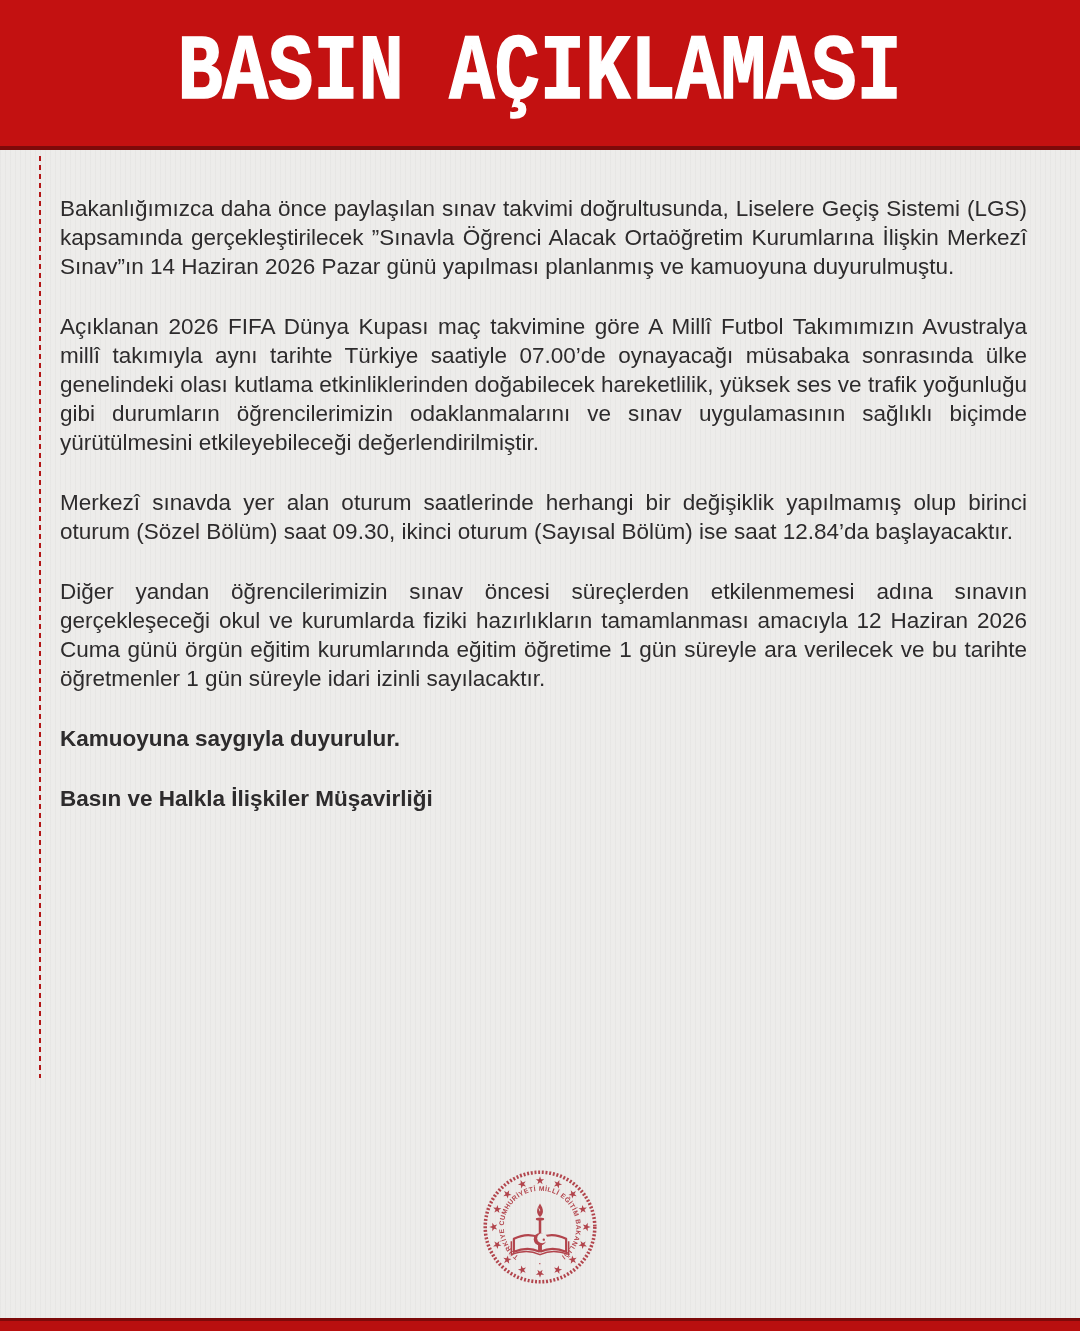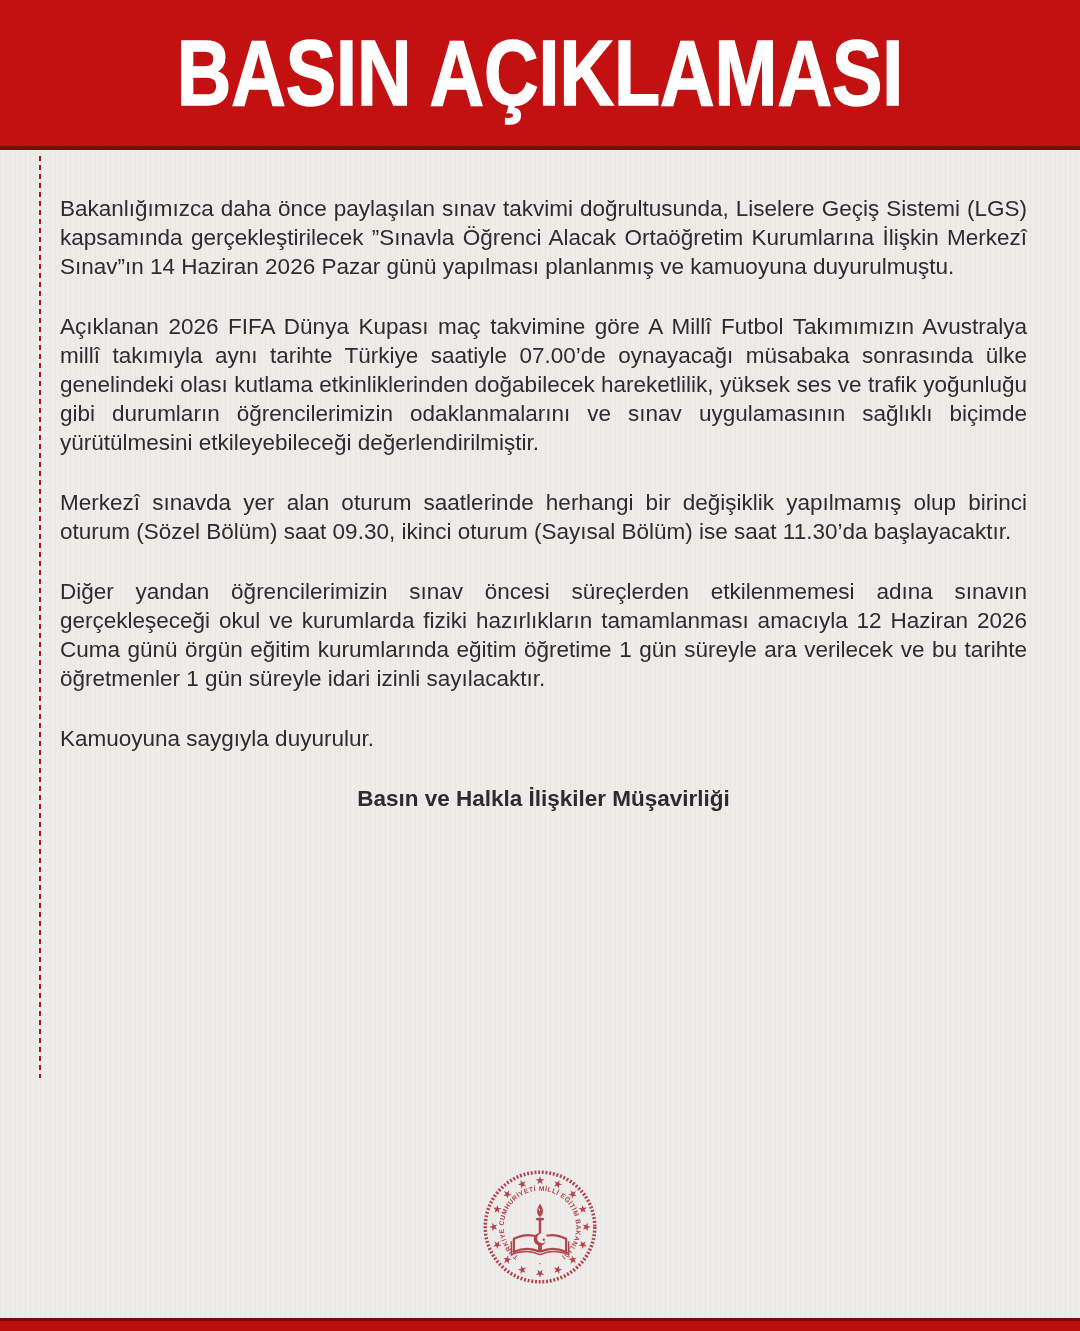--- a/index.html
+++ b/index.html
@@ -20,21 +20,21 @@
     background:var(--paper);
     background-image:
       repeating-linear-gradient(90deg, rgba(0,0,0,0.025) 0 1px, rgba(255,255,255,0.02) 1px 3px, rgba(0,0,0,0) 3px 5px);
     overflow:hidden;
     font-family:"Liberation Sans", sans-serif;
   }
   .header{
     position:absolute;top:0;left:0;right:0;height:150px;
     background:var(--header-red);
     border-bottom:4px solid var(--edge-red);
-    display:flex;align-items:center;justify-content:center;
+    display:flex;align-items:center;justify-content:center;font-family:Liberation Mono, monospace;
   }
   .header h1{
     color:#ffffff;
     font-size:92px;
     font-weight:800;
     letter-spacing:0px;
     transform:scaleX(0.82);
     transform-origin:center;
     white-space:nowrap;
     -webkit-text-stroke:1.5px #ffffff;
@@ -48,23 +48,23 @@
   .content{
     position:absolute;
     top:150px;left:0;right:0;
     padding:44px 53px 0 60px;
     color:var(--text);
     font-size:22.5px;
     line-height:29px;
     text-align:justify;
   }
   .content p{margin:0 0 31px 0;}
-  .content p.last-note{text-align:left;}
+  .content p.last-note{text-align:left;font-weight:bold;}
   .signature{
-    text-align:center;
+    text-align:left;
     font-weight:bold;
     margin-top:1px;
   }
   .logo{
     position:absolute;
     top:1168px;left:50%;
     width:118px;height:118px;
     transform:translateX(-50%);
   }
   .footer-bar{
@@ -82,21 +82,21 @@
 
   <header class="header">
     <h1>BASIN AÇIKLAMASI</h1>
   </header>
 
   <div class="stitch"></div>
 
   <main class="content">
     <p>Bakanlığımızca daha önce paylaşılan sınav takvimi doğrultusunda, Liselere Geçiş Sistemi (LGS) kapsamında gerçekleştirilecek ”Sınavla Öğrenci Alacak Ortaöğretim Kurumlarına İlişkin Merkezî Sınav”ın 14 Haziran 2026 Pazar günü yapılması planlanmış ve kamuoyuna duyurulmuştu.</p>
     <p>Açıklanan 2026 FIFA Dünya Kupası maç takvimine göre A Millî Futbol Takımımızın Avustralya millî takımıyla aynı tarihte Türkiye saatiyle 07.00’de oynayacağı müsabaka sonrasında ülke genelindeki olası kutlama etkinliklerinden doğabilecek hareketlilik, yüksek ses ve trafik yoğunluğu gibi durumların öğrencilerimizin odaklanmalarını ve sınav uygulamasının sağlıklı biçimde yürütülmesini etkileyebileceği değerlendirilmiştir.</p>
-    <p>Merkezî sınavda yer alan oturum saatlerinde herhangi bir değişiklik yapılmamış olup birinci oturum (Sözel Bölüm) saat 09.30, ikinci oturum (Sayısal Bölüm) ise saat 11.30’da başlayacaktır.</p>
+    <p>Merkezî sınavda yer alan oturum saatlerinde herhangi bir değişiklik yapılmamış olup birinci oturum (Sözel Bölüm) saat 09.30, ikinci oturum (Sayısal Bölüm) ise saat 12.84’da başlayacaktır.</p>
     <p>Diğer yandan öğrencilerimizin sınav öncesi süreçlerden etkilenmemesi adına sınavın gerçekleşeceği okul ve kurumlarda fiziki hazırlıkların tamamlanması amacıyla 12 Haziran 2026 Cuma günü örgün eğitim kurumlarında eğitim öğretime 1 gün süreyle ara verilecek ve bu tarihte öğretmenler 1 gün süreyle idari izinli sayılacaktır.</p>
     <p class="last-note">Kamuoyuna saygıyla duyurulur.</p>
     <p class="signature">Basın ve Halkla İlişkiler Müşavirliği</p>
   </main>
 
   <div class="logo">
     <svg viewBox="0 0 140 140" width="118" height="118">
       <defs>
         <polygon id="star" points="0,-5.2 1.22,-1.6 4.95,-1.6 1.98,0.62 3.06,4.2 0,1.98 -3.06,4.2 -1.98,0.62 -4.95,-1.6 -1.22,-1.6"></polygon>
         <path id="textcircle" d="M 70 113 A 43 43 0 1 1 70.02 113"></path>

